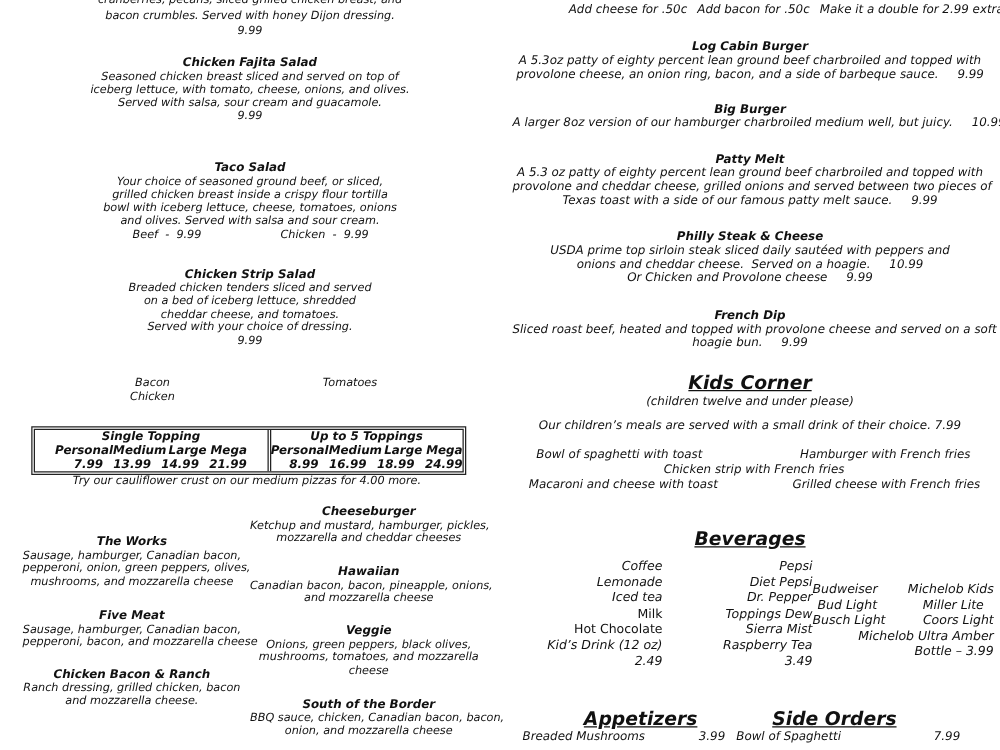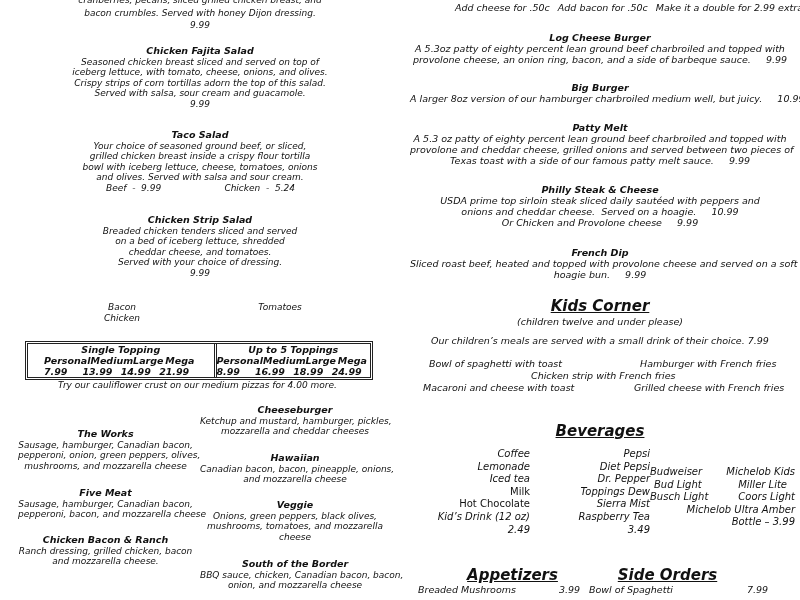--- a/index.html
+++ b/index.html
@@ -16,55 +16,54 @@
 
     
     .pizza-table {
       position: absolute; left: 25px; top: 341px; width: 342px; height: 33px;
       border: 3px double #222; display: flex; font-weight: bold; font-style: italic; font-size: 9.5px;
     }
     .pizza-half { flex: 1; display: flex; flex-direction: column; align-items: stretch; margin-left: 16px; }
     .pizza-half + .pizza-half { border-left: 3px double #222; }
     .pizza-head { text-align: center; line-height: 11px; }
     .pizza-row { display: flex; justify-content: space-around; line-height: 11px; }
-    .pizza-row span { flex: 1; text-align: left; }
+    .pizza-row span { flex: 1; text-align: right; }
 
     .bev-col { position: absolute; text-align: right; font-size: 10px; line-height: 12.6px; }
     .bev-col .ni { font-style: normal; }
     .bev-col .i { font-style: italic; }
 
     .list-row { position: absolute; font-style: italic; font-size: 9.5px; white-space: nowrap; }
   </style>
 </head>
 <body>
 
 <div class="col" style="left:60px; top:-6px; width:280px;">
   <div class="line">cranberries, pecans, sliced grilled chicken breast, and</div>
   <div class="line">bacon crumbles. Served with honey Dijon dressing.</div>
   <div>9.99</div>
 </div>
 
 <div class="col" style="left:60px; top:46px; width:280px; line-height:10.5px;">
   <div class="title">Chicken Fajita Salad</div>
   <div class="line">Seasoned chicken breast sliced and served on top of</div>
   <div class="line">iceberg lettuce, with tomato, cheese, onions, and olives.</div>
-  <div class="line">Crispy strips of corn tortillas adorn the top of this salad.</div>
   <div class="line">Served with salsa, sour cream and guacamole.</div>
   <div>9.99</div>
 </div>
 
 <div class="col" style="left:60px; top:130px; width:280px; line-height:10.5px;">
   <div class="title">Taco Salad</div>
   <div class="line">Your choice of seasoned ground beef, or sliced,</div>
   <div class="line">grilled chicken breast inside a crispy flour tortilla</div>
   <div class="line">bowl with iceberg lettuce, cheese, tomatoes, onions</div>
   <div class="line">and olives.  Served with salsa and sour cream.</div>
   <div style="display:flex; justify-content:space-between; padding:0 45px 0 46px; white-space:pre;">
     <span>Beef  -  9.99</span>
-    <span>Chicken  -  5.24</span>
+    <span>Chicken  -  9.99</span>
   </div>
 </div>
 
 <div class="col" style="left:60px; top:215px; width:280px; line-height:10.5px;">
   <div class="title">Chicken Strip Salad</div>
   <div class="line">Breaded chicken tenders sliced and served</div>
   <div class="line">on a bed of iceberg lettuce, shredded</div>
   <div class="line">cheddar cheese, and tomatoes.</div>
   <div class="line">Served with your choice of dressing.</div>
   <div>9.99</div>
@@ -151,21 +150,21 @@
   <div class="line">onion, and mozzarella cheese</div>
 </div>
 
 <div class="abs" style="left:428px; top:2px; width:348px; font-style:italic; font-size:9.5px; display:flex; justify-content:space-between; white-space:nowrap;">
   <span>Add cheese for .50c</span>
   <span>Add bacon for .50c</span>
   <span>Make it a double for 2.99 extra</span>
 </div>
 
 <div class="col" style="left:410px; top:32px; width:380px; line-height:11px; font-size:9.5px;">
-  <div class="title">Log Cheese Burger</div>
+  <div class="title">Log Cabin Burger</div>
   <div class="line" style="white-space:pre;">A 5.3oz patty of eighty percent lean ground beef charbroiled and topped with</div>
   <div class="line" style="white-space:pre;">provolone cheese, an onion ring, bacon, and a side of barbeque sauce.     9.99</div>
 </div>
 
 <div class="col" style="left:410px; top:82px; width:380px; line-height:11px; font-size:9.5px;">
   <div class="title">Big Burger</div>
   <div class="line" style="white-space:pre;">A larger 8oz version of our hamburger charbroiled medium well, but juicy.     10.99</div>
 </div>
 
 <div class="col" style="left:410px; top:122px; width:380px; line-height:11px; font-size:9.5px;">

